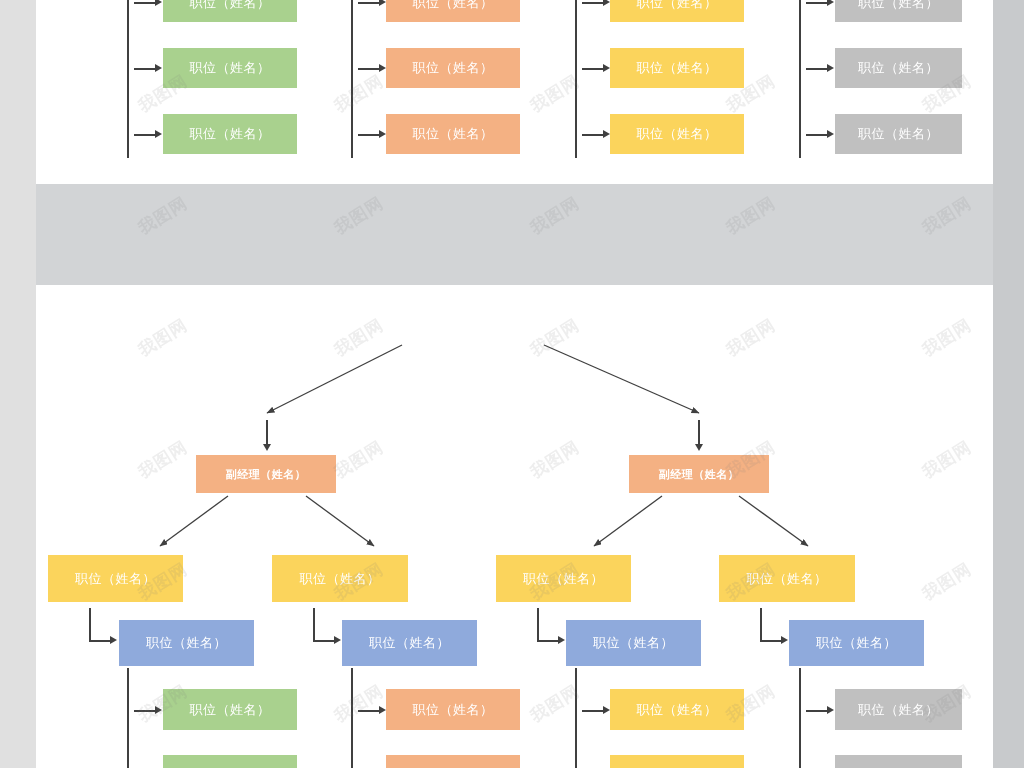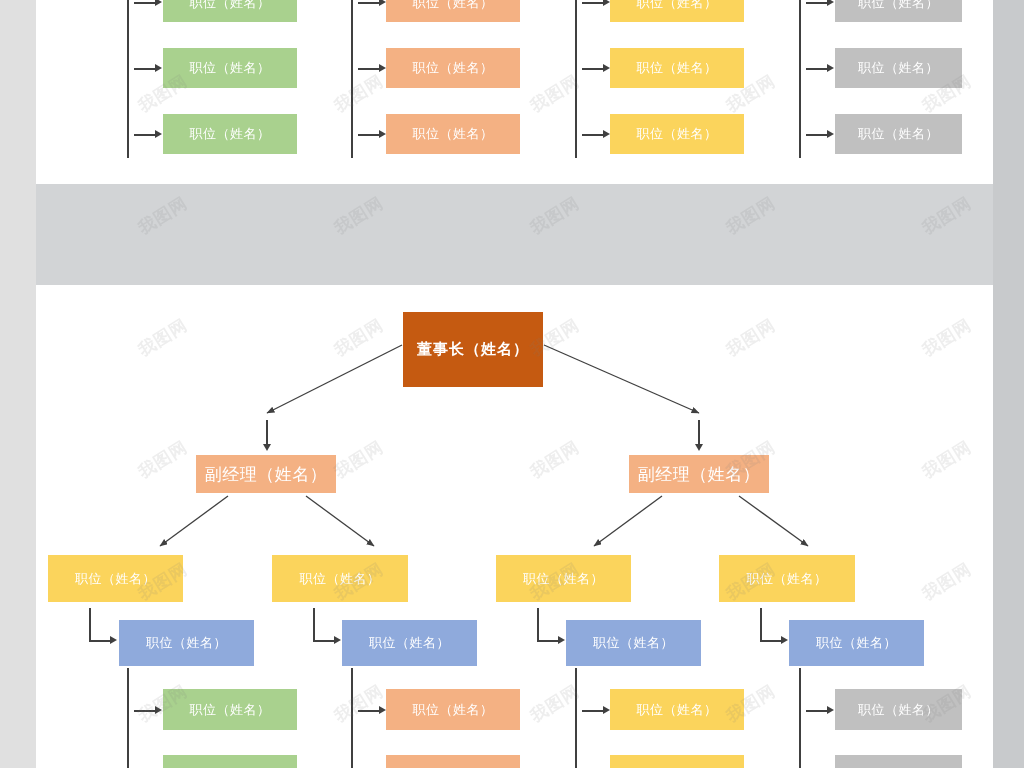--- a/index.html
+++ b/index.html
@@ -62,21 +62,21 @@
     font-size: 13px;
     letter-spacing: .5px;
     white-space: nowrap;
     user-select: none;
   }
   .node.root {
     font-weight: bold;
     font-size: 15px;
     letter-spacing: 1px;
   }
-  .node.vp { font-size: 17px; }
+  .node.vp { font-size: 11px; font-weight: bold; }
 
   .c-root   { background: #c55a11; }
   .c-vp     { background: #f4b183; }
   .c-yellow { background: #fbd45c; }
   .c-blue   { background: #8faadc; }
   .c-green  { background: #a9d18e; }
   .c-salmon { background: #f4b183; }
   .c-gold   { background: #fbd45c; }
   .c-gray   { background: #c0c0c0; }
 
@@ -208,23 +208,20 @@
   <svg class="diag">
     <defs>
       <marker id="ah" markerWidth="9" markerHeight="9" refX="7.5" refY="3.2" orient="auto" markerUnits="userSpaceOnUse">
         <path d="M0,0 L8,3.2 L0,6.4 z" fill="#404040"></path>
       </marker>
     </defs>
     <line x1="402" y1="345" x2="267" y2="413" stroke="#404040" stroke-width="1.3" marker-end="url(#ah)"></line>
     <line x1="544" y1="345" x2="699" y2="413" stroke="#404040" stroke-width="1.3" marker-end="url(#ah)"></line>
   </svg>
 
-  <div class="node root c-root" style="left:403px;top:312px;width:140px;height:75px;">
-    <span>董事长（姓名）</span>
-  </div>
 
   <div class="vline" style="left:266px;top:420px;height:25px;"></div>
   <div class="arrow-down" style="left:262.5px;top:444px;"></div>
   <div class="vline" style="left:698px;top:420px;height:25px;"></div>
   <div class="arrow-down" style="left:694.5px;top:444px;"></div>
 
   <div class="node vp c-vp" style="left:196px;top:455px;width:140px;height:38px;">
     <span>副经理（姓名）</span>
   </div>
   <div class="node vp c-vp" style="left:629px;top:455px;width:140px;height:38px;">

